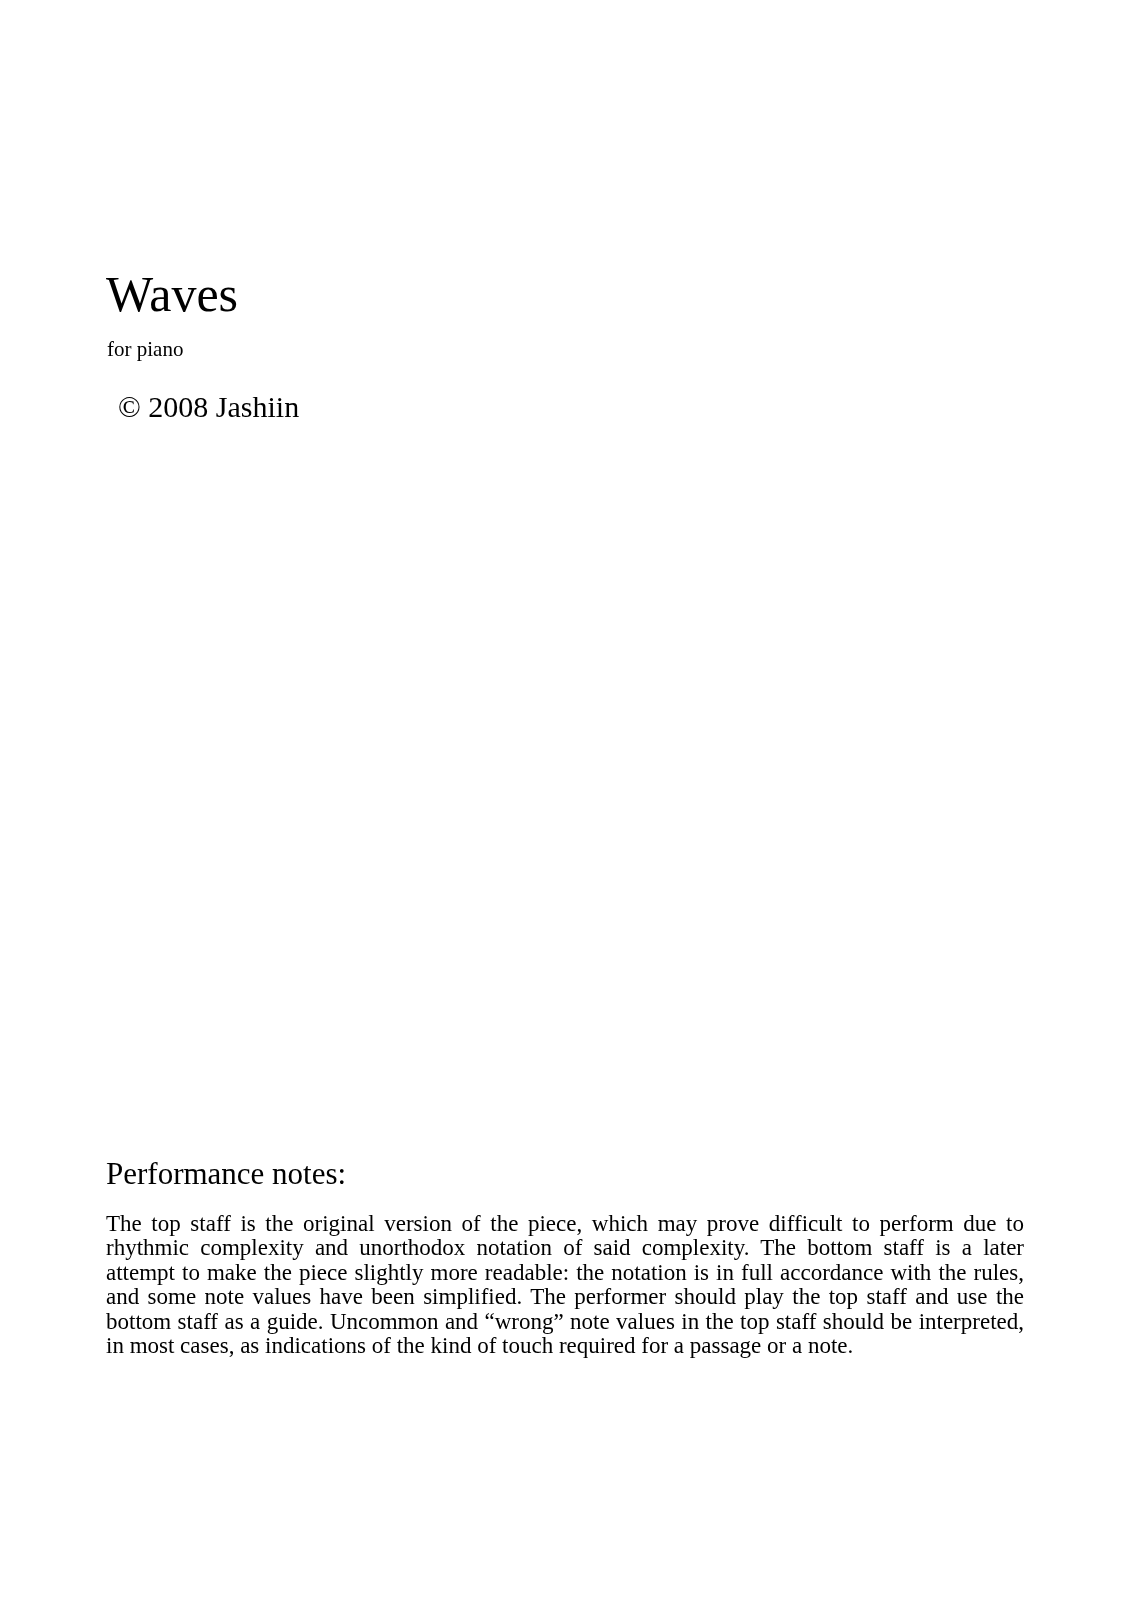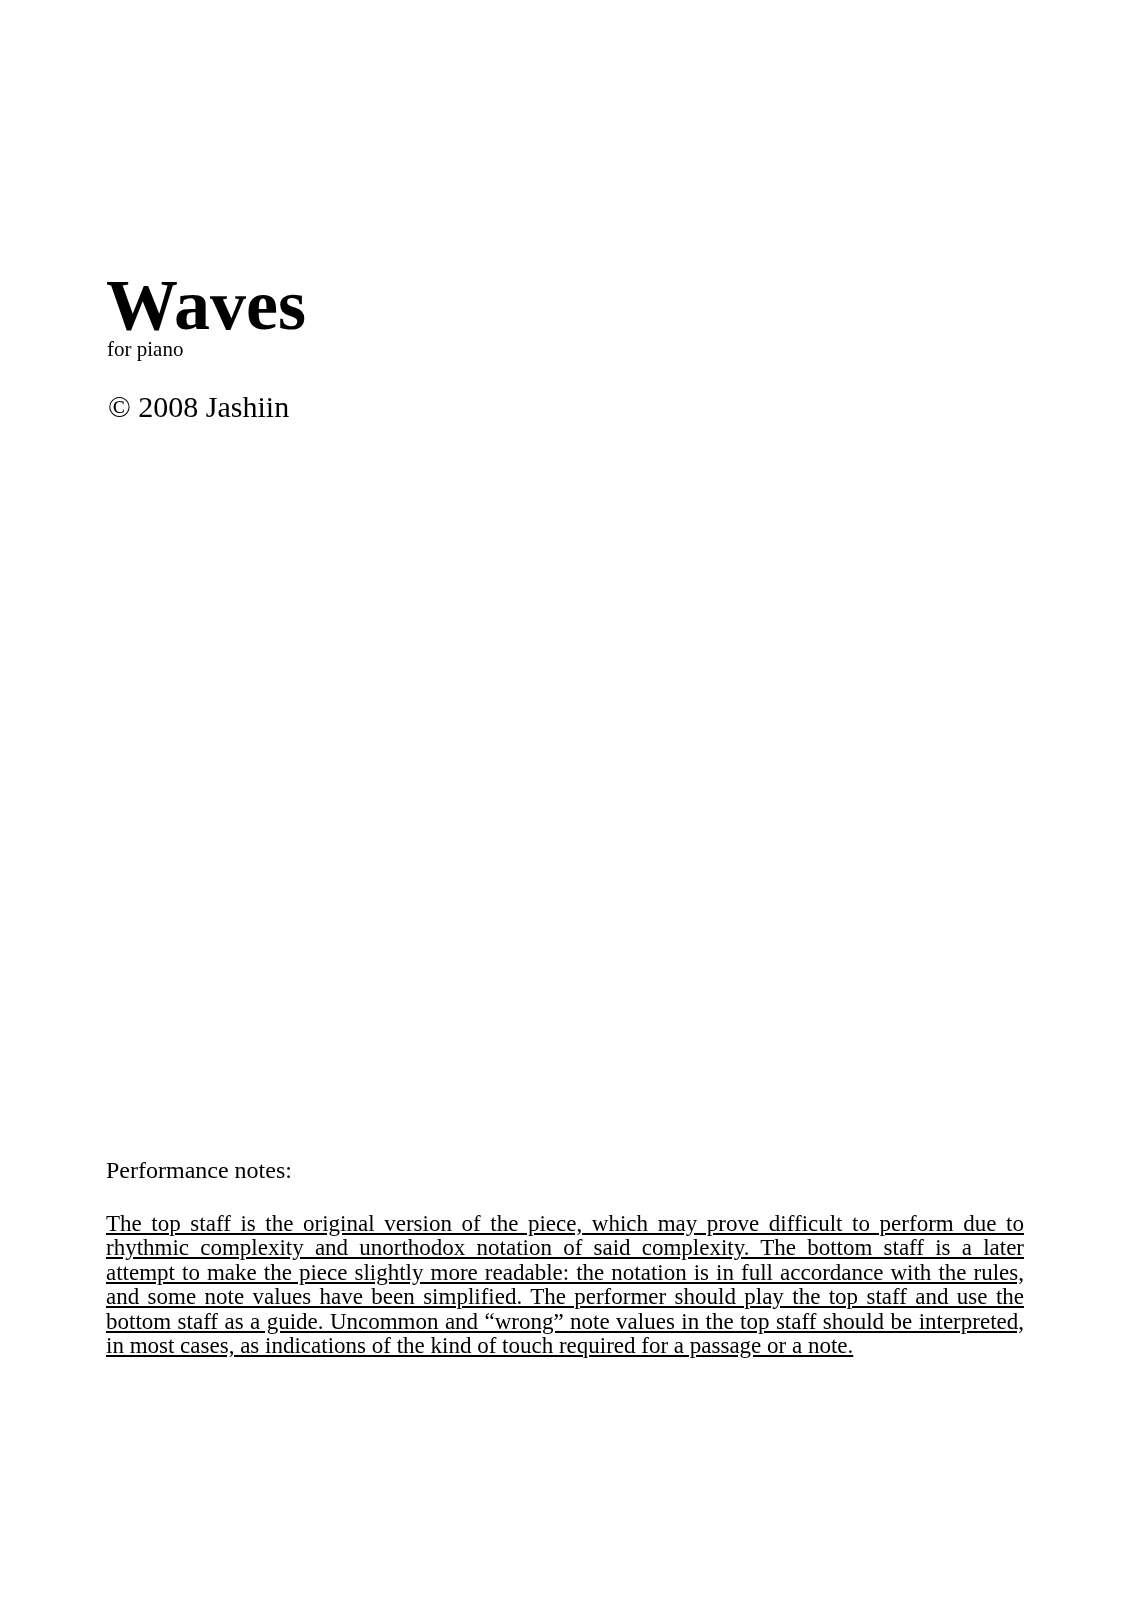--- a/index.html
+++ b/index.html
@@ -10,56 +10,55 @@
     height: 1600px;
     background: #ffffff;
     color: #000000;
     font-family: "Liberation Serif", "DejaVu Serif", serif;
     overflow: hidden;
   }
   .title {
     position: absolute;
     left: 106px;
     top: 269px;
-    font-size: 72px;
+    font-size: 50px;
     line-height: 1;
-    font-weight: bold;
+    font-weight: normal;
     letter-spacing: 0;
   }
   .subtitle {
     position: absolute;
     left: 107px;
     top: 339px;
     font-size: 21px;
     line-height: 1;
   }
   .copyright {
     position: absolute;
-    left: 108px;
+    left: 118px;
     top: 392px;
     font-size: 30px;
     line-height: 1;
   }
   .notes-heading {
     position: absolute;
     left: 106px;
     top: 1158px;
-    font-size: 24px;
+    font-size: 31px;
     line-height: 1;
   }
   .notes-body {
     position: absolute;
     left: 106px;
     top: 1212px;
     width: 918px;
     font-size: 23px;
     line-height: 24.4px;
     text-align: justify;
     text-justify: inter-word;
-    text-decoration: underline;
   }
 </style>
 </head>
 <body>
 
 <div class="page">
   <h1 class="title">Waves</h1>
   <div class="subtitle">for piano</div>
   <div class="copyright">© 2008 Jashiin</div>
   <div class="notes-heading">Performance notes:</div>

